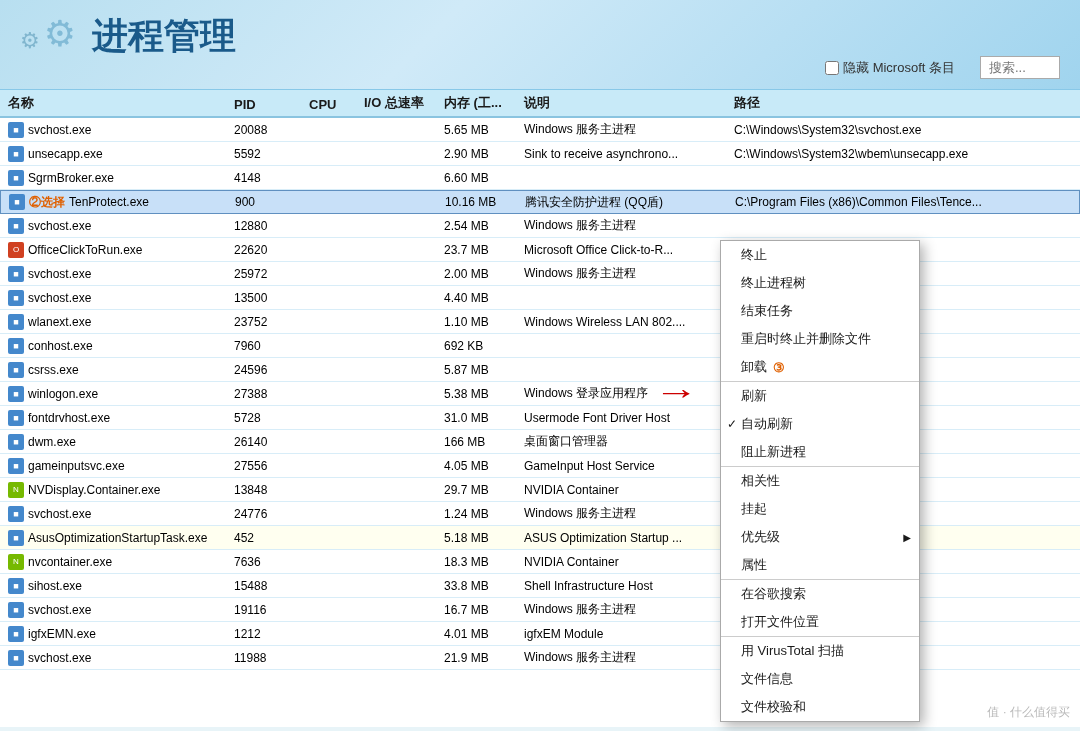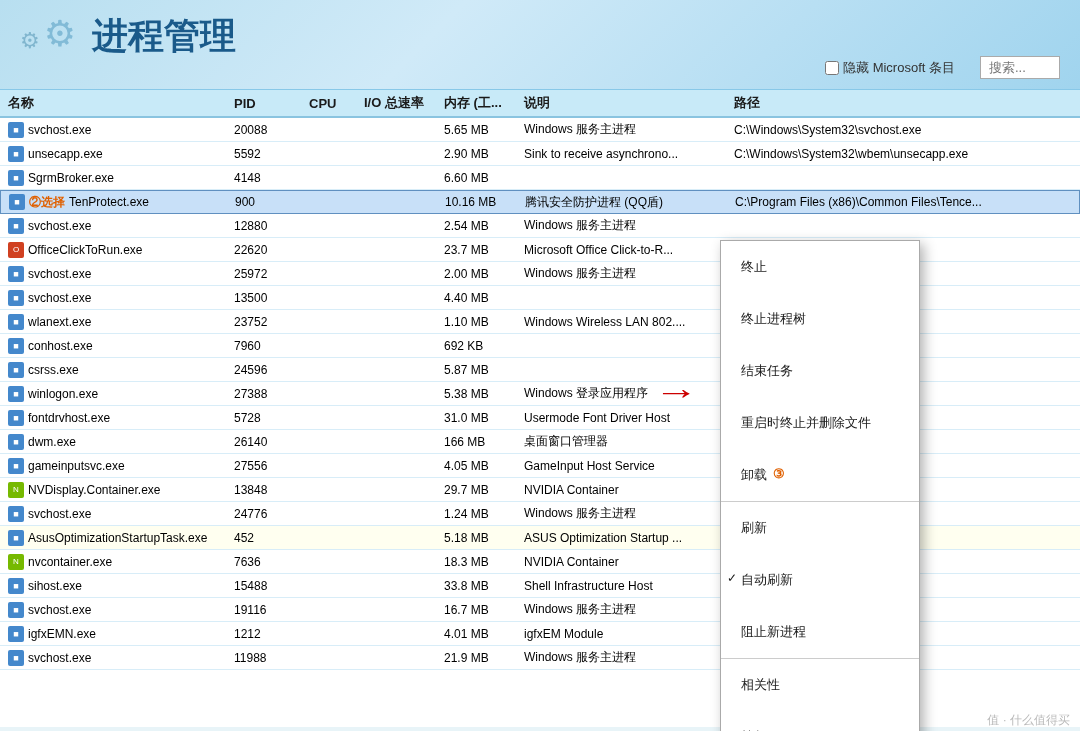--- a/index.html
+++ b/index.html
@@ -79,21 +79,21 @@
       border: 1px solid #aaa;
       padding: 3px 8px;
       font-size: 13px;
       width: 80px;
       background: white;
     }
 
     
     .column-headers {
       display: flex;
-      align-items: center;
+      align-items: flex-end;
       background: #c8eaf8;
       border-bottom: 2px solid #8ac4e0;
       padding: 4px 0;
       font-weight: bold;
       font-size: 13px;
       color: #1a1a1a;
     }
     .col-name { width: 230px; padding-left: 8px; }
     .col-pid { width: 75px; text-align: left; padding-left: 4px; }
     .col-cpu { width: 55px; text-align: left; padding-left: 4px; }
@@ -159,45 +159,46 @@
       top: 240px;
       left: 720px;
       width: 200px;
       background: white;
       border: 1px solid #aaa;
       box-shadow: 4px 4px 12px rgba(0,0,0,0.3);
       z-index: 100;
       font-size: 13px;
     }
     .ctx-item {
-      padding: 17px 20px;
+      padding: 5px 20px;
       cursor: pointer;
       color: #1a1a1a;
       display: flex;
+      align-items: center;
       gap: 6px;
       position: relative;
     }
     .ctx-item.separator-before { border-top: 1px solid #ccc; }
     .ctx-item.has-submenu::after {
       content: '▶';
       position: absolute;
       right: 8px;
       font-size: 10px;
     }
     .ctx-item.checked::before {
       content: '✓';
       position: absolute;
       left: 6px;
       font-size: 12px;
     }
 
     
     .watermark {
       position: absolute;
-      bottom: 2px;
+      bottom: 10px;
       right: 10px;
       color: rgba(80,80,80,0.4);
       font-size: 12px;
       pointer-events: none;
     }
 
     
     .table-container::-webkit-scrollbar { width: 12px; }
     .table-container::-webkit-scrollbar-track { background: #e0e0e0; }
     .table-container::-webkit-scrollbar-thumb { background: #aaa; border-radius: 2px; }

